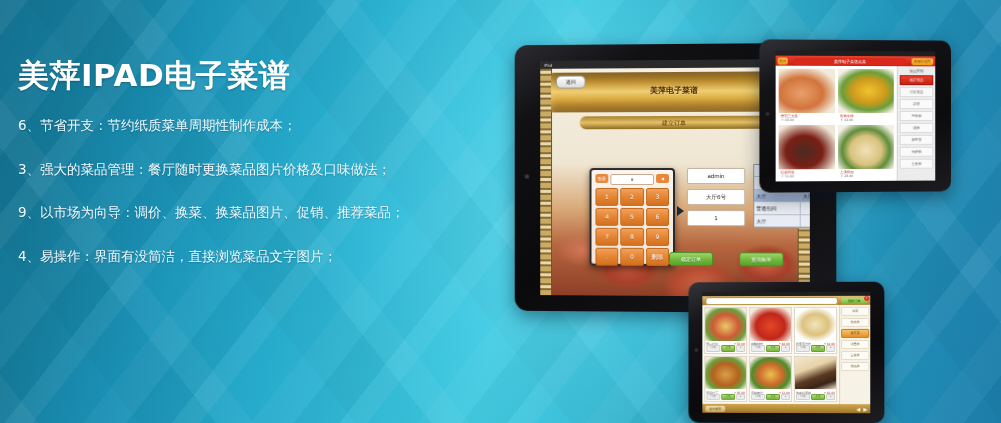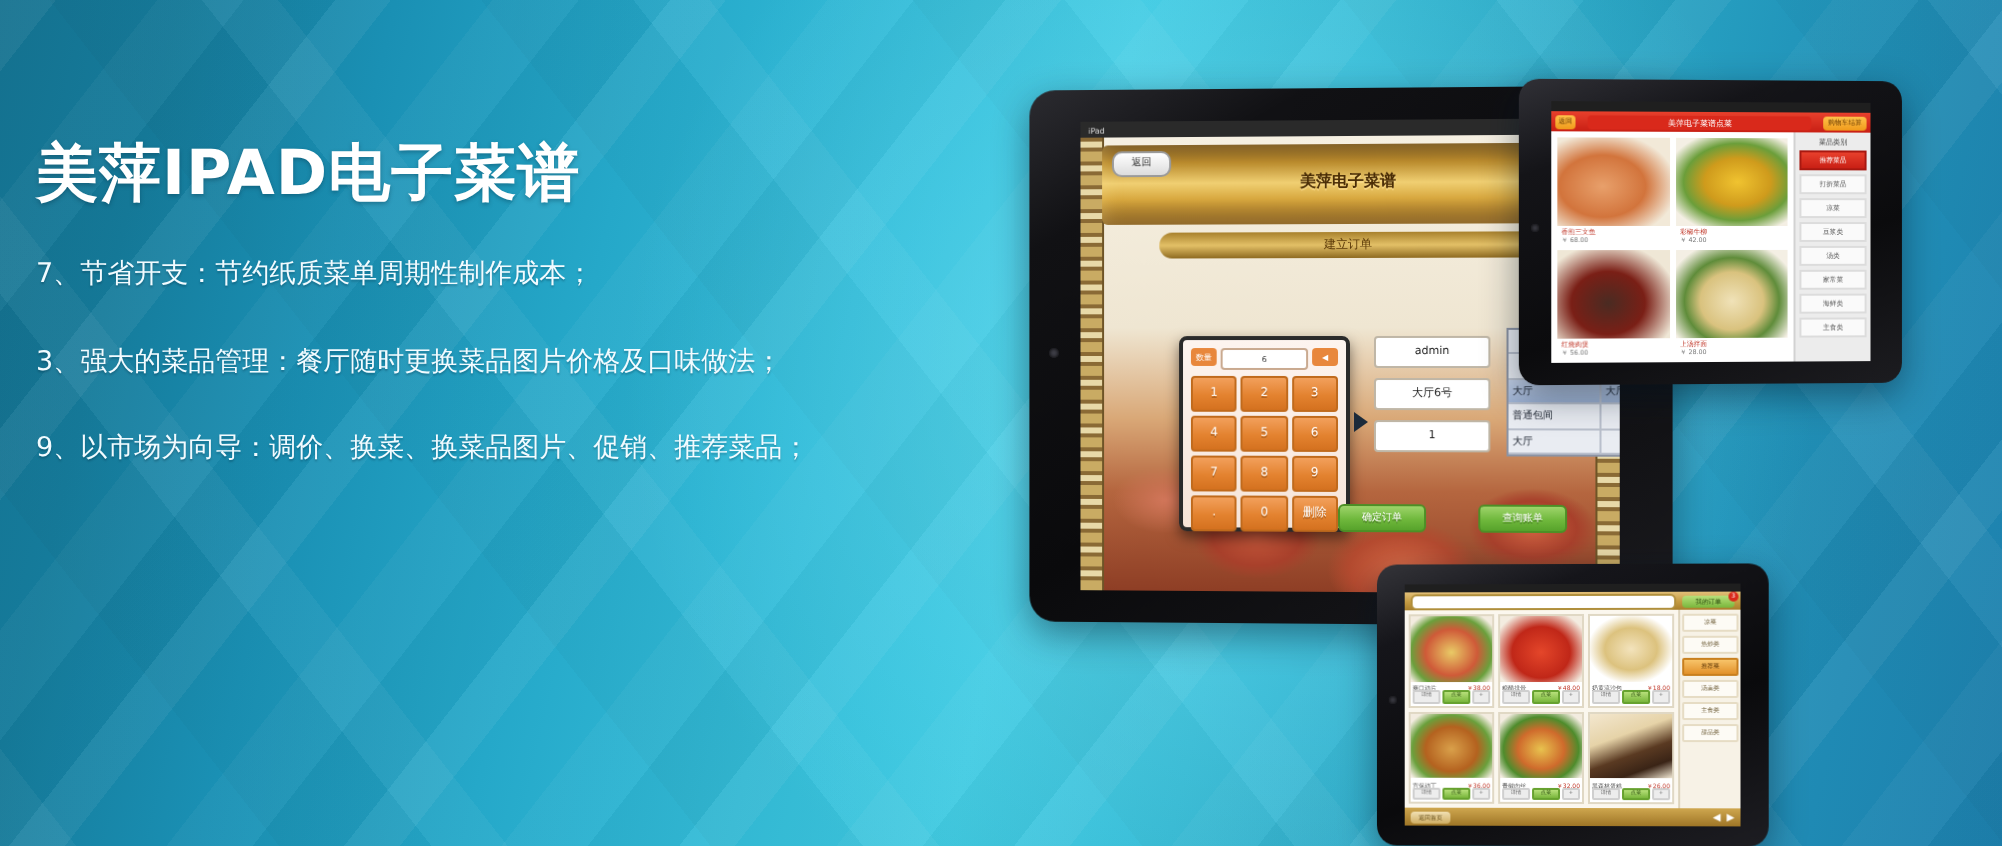--- a/index.html
+++ b/index.html
@@ -30,21 +30,21 @@
     background:repeating-linear-gradient(52deg,
        rgba(255,255,255,0.045) 0px, rgba(255,255,255,0.045) 30px,
        rgba(255,255,255,0) 30px, rgba(255,255,255,0) 110px,
        rgba(0,0,0,0.022) 110px, rgba(0,0,0,0.022) 170px);
   }
   .glow{
     position:absolute;left:300px;top:-120px;width:620px;height:620px;
     background:radial-gradient(circle at 50% 50%,rgba(130,236,255,.40) 0%,rgba(120,230,255,.16) 42%,rgba(255,255,255,0) 68%);
   }
   
-  .copy{position:absolute;left:18px;top:70px;width:430px;}
+  .copy{position:absolute;left:18px;top:58px;width:430px;}
   .headline{
     color:#ffffff;font-size:31px;font-weight:bold;letter-spacing:.5px;
     text-shadow:0 1px 2px rgba(0,40,60,.35);margin:0 0 24px 0;line-height:1.1;
   }
   .bullet{
     color:#f2fbff;font-size:13.5px;line-height:1.45;margin-bottom:24px;
     text-shadow:0 1px 1px rgba(0,40,60,.30);white-space:nowrap;
   }
   
   .dev{position:absolute;background:#0d0d0f;box-shadow:0 6px 18px rgba(0,20,35,.45);}
@@ -219,23 +219,24 @@
 </head>
 <body>
 
 <div class="banner">
   <div class="stripes"></div>
   <div class="stripes2"></div>
   <div class="glow"></div>
 
   <div class="copy">
     <h1 class="headline">美萍IPAD电子菜谱</h1>
-    <div class="bullet">7、节省开支：节约纸质菜单周期性制作成本；</div>
+    <div class="bullet">6、节省开支：节约纸质菜单周期性制作成本；</div>
     <div class="bullet">3、强大的菜品管理：餐厅随时更换菜品图片价格及口味做法；</div>
     <div class="bullet">9、以市场为向导：调价、换菜、换菜品图片、促销、推荐菜品；</div>
+    <div class="bullet">4、易操作：界面有没简洁，直接浏览菜品文字图片；</div>
   </div>
 
   <div class="dev" id="ipad-main">
     <div class="camdot" style="left:10px;top:130px;width:5px;height:5px;"></div>
     <div class="screen">
       <div class="iosbar">
         <span>iPad</span>
         <span>9:41</span>
       </div>
       <div class="mainapp">

